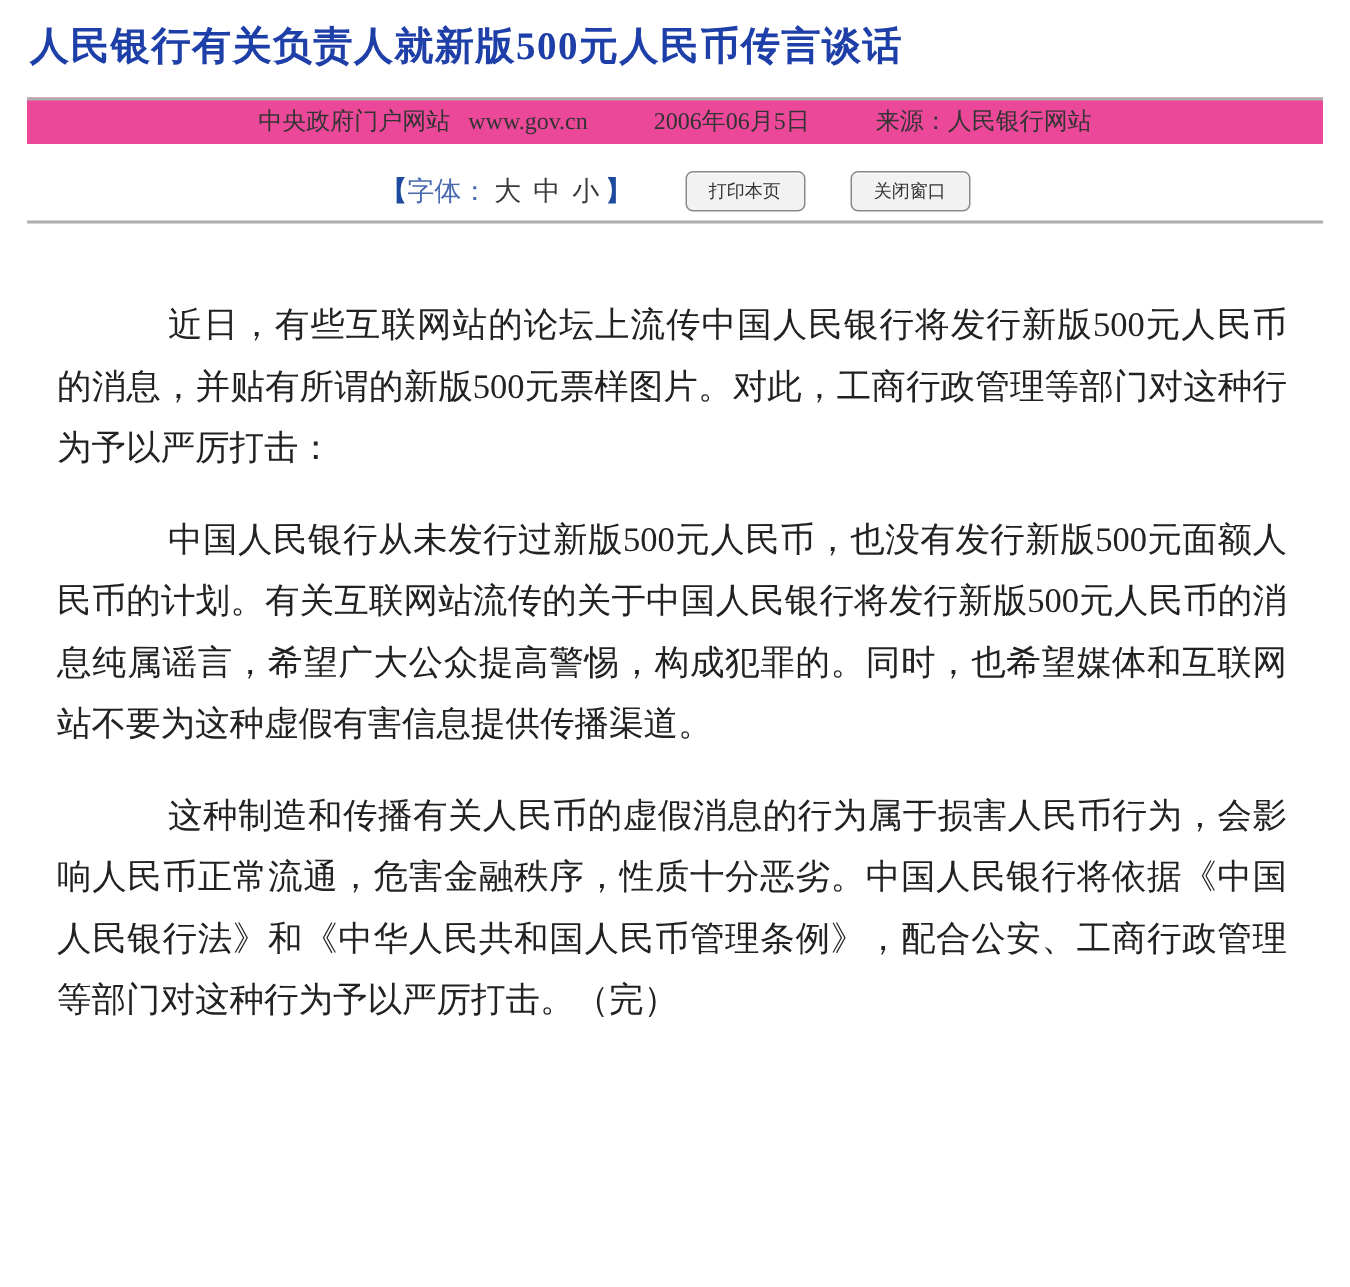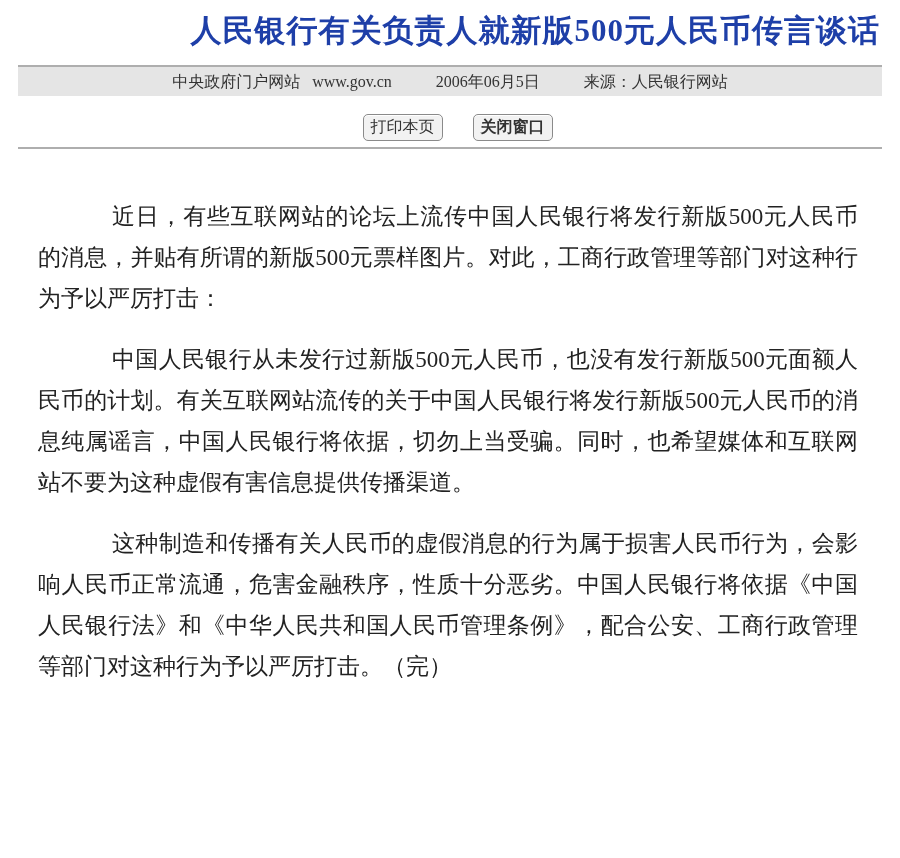--- a/index.html
+++ b/index.html
@@ -9,33 +9,33 @@
     height: 858px;
     overflow: hidden;
     font-family: "Liberation Serif", "DejaVu Serif", serif;
     color: #222222;
   }
   .page { width: 900px; height: 858px; position: relative; }
 
   
   .title {
     margin: 13px 20px 16px;
-    text-align: right;
-    font-size: 31px;
+    text-align: left;
+    font-size: 26px;
     font-weight: bold;
     color: #1e3fa8;
     letter-spacing: 1px;
     line-height: 36px;
   }
 
   
   .meta-bar {
     margin: 0 18px;
     border-top: 2px solid #aeaeae;
-    background: #e5e5e5;
+    background: #ec4899;
     height: 31px;
     line-height: 29px;
     text-align: center;
     font-size: 16px;
     color: #333333;
     white-space: nowrap;
   }
   .meta-bar .sep-sm { display: inline-block; width: 12px; }
   .meta-bar .sep-lg { display: inline-block; width: 44px; }
 
@@ -60,34 +60,34 @@
   }
   .font-widget .font-label { color: #4a6bb0; }
   .font-widget .size-option {
     color: #3a3a3a;
     text-decoration: none;
     margin: 0 4px;
     cursor: pointer;
   }
   .btn {
     font-family: "Liberation Serif", "DejaVu Serif", serif;
-    font-size: 16px;
+    font-size: 12px;
     color: #333333;
     background: #f2f2f2;
     border: 1px solid #8a8a8a;
     border-radius: 5px;
     width: 80px;
     height: 27px;
     line-height: 24px;
     text-align: center;
     margin-left: 15px;
     box-shadow: inset 0 1px 0 #ffffff;
     cursor: pointer;
   }
-  .btn + .btn { margin-left: 30px; font-weight: bold; }
+  .btn + .btn { margin-left: 30px; }
 
   .rule {
     margin: 3px 18px 0;
     border-top: 2px solid #aeaeae;
     height: 0;
   }
 
   
   .article {
     padding: 47px 42px 0 38px;
@@ -106,25 +106,28 @@
 
 <div class="page">
 
   <h1 class="title">人民银行有关负责人就新版500元人民币传言谈话</h1>
 
   <div class="meta-bar">
     <span>中央政府门户网站</span><span class="sep-sm"></span><span>www.gov.cn</span><span class="sep-lg"></span><span>2006年06月5日</span><span class="sep-lg"></span><span>来源：</span><span>人民银行网站</span>
   </div>
 
   <div class="toolbar">
+    <span class="font-widget">
+      <span class="bracket">【</span><span class="font-label">字体：</span><a class="size-option">大</a><a class="size-option">中</a><a class="size-option">小</a><span class="bracket">】</span>
+    </span>
     <button class="btn">打印本页</button>
     <button class="btn">关闭窗口</button>
   </div>
 
   <div class="rule"></div>
 
   <div class="article">
     <p>近日，有些互联网站的论坛上流传中国人民银行将发行新版500元人民币的消息，并贴有所谓的新版500元票样图片。对此，工商行政管理等部门对这种行为予以严厉打击：</p>
-    <p>中国人民银行从未发行过新版500元人民币，也没有发行新版500元面额人民币的计划。有关互联网站流传的关于中国人民银行将发行新版500元人民币的消息纯属谣言，中国人民银行将依据，切勿上当受骗。同时，也希望媒体和互联网站不要为这种虚假有害信息提供传播渠道。</p>
+    <p>中国人民银行从未发行过新版500元人民币，也没有发行新版500元面额人民币的计划。有关互联网站流传的关于中国人民银行将发行新版500元人民币的消息纯属谣言，希望广大公众提高警惕，构成犯罪的。同时，也希望媒体和互联网站不要为这种虚假有害信息提供传播渠道。</p>
     <p>这种制造和传播有关人民币的虚假消息的行为属于损害人民币行为，会影响人民币正常流通，危害金融秩序，性质十分恶劣。中国人民银行将依据《中国人民银行法》和《中华人民共和国人民币管理条例》，配合公安、工商行政管理等部门对这种行为予以严厉打击。（完）</p>
   </div>
 
 </div>
 
 </body></html>

